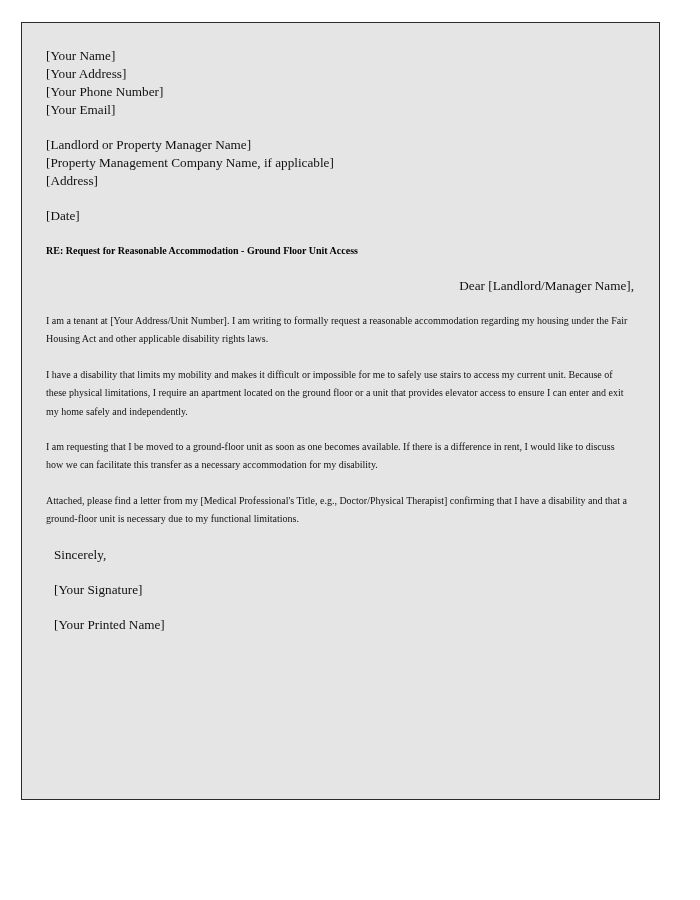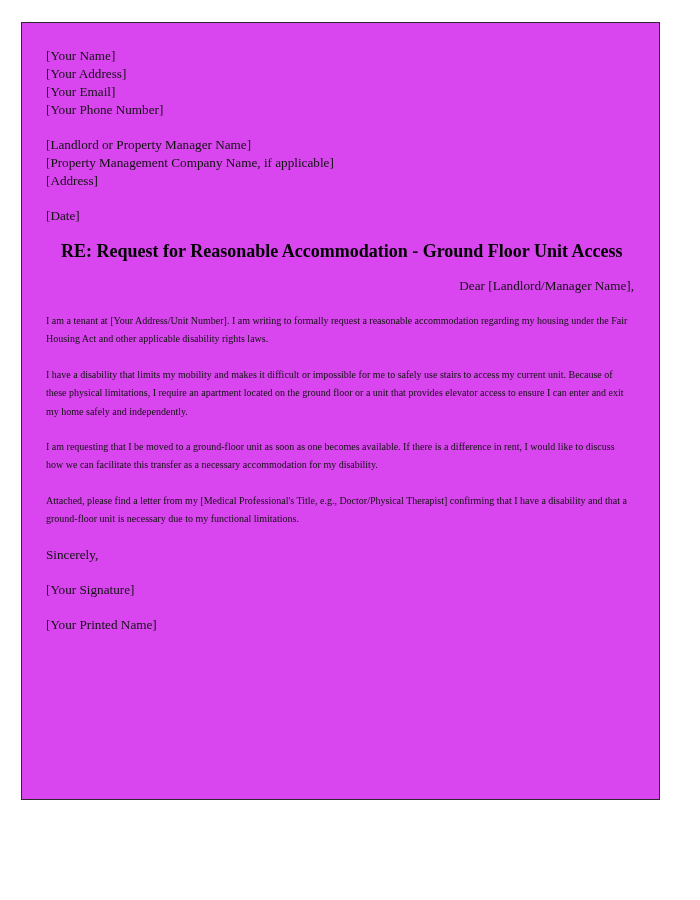--- a/index.html
+++ b/index.html
@@ -15,21 +15,21 @@
     overflow: hidden;
   }
   #page-frame {
     position: absolute;
     left: 21px;
     top: 22px;
     width: 639px;
     height: 778px;
     border: 1px solid #2b2b2b;
     box-sizing: border-box;
-    background: #d946ef;
+    background: #e5e5e5;
   }
   #letter {
     position: absolute;
     left: 24px;
     top: 24px;
     width: 588px;
   }
   .line {
     font-size: 13.2px;
     line-height: 18px;
@@ -43,51 +43,51 @@
     margin-bottom: 0;
   }
   .para {
     font-size: 10px;
     line-height: 18.4px;
     color: #111111;
     margin: 0 0 17px 0;
     text-align: left;
   }
   .subject {
-    font-size: 18px;
+    font-size: 10px;
     line-height: 18px;
     font-weight: bold;
     color: #000000;
-    margin: 0 0 17px 15px;
+    margin: 0 0 17px 0;
   }
   .salutation {
     font-size: 13.2px;
     line-height: 18px;
     color: #111111;
     margin: 0 0 17px 0;
     text-align: right;
   }
   .closing-line {
     font-size: 13.2px;
     line-height: 18px;
     color: #111111;
-    margin: 0 0 17px 0;
+    margin: 0 0 17px 8px;
   }
 </style>
 </head>
 <body>
 
 <div id="page-frame">
   <div id="letter">
 
     <div class="block">
       <div class="line">[Your Name]</div>
       <div class="line">[Your Address]</div>
+      <div class="line">[Your Phone Number]</div>
       <div class="line">[Your Email]</div>
-      <div class="line">[Your Phone Number]</div>
     </div>
 
     <div class="block">
       <div class="line">[Landlord or Property Manager Name]</div>
       <div class="line">[Property Management Company Name, if applicable]</div>
       <div class="line">[Address]</div>
     </div>
 
     <div class="block">
       <div class="line">[Date]</div>

